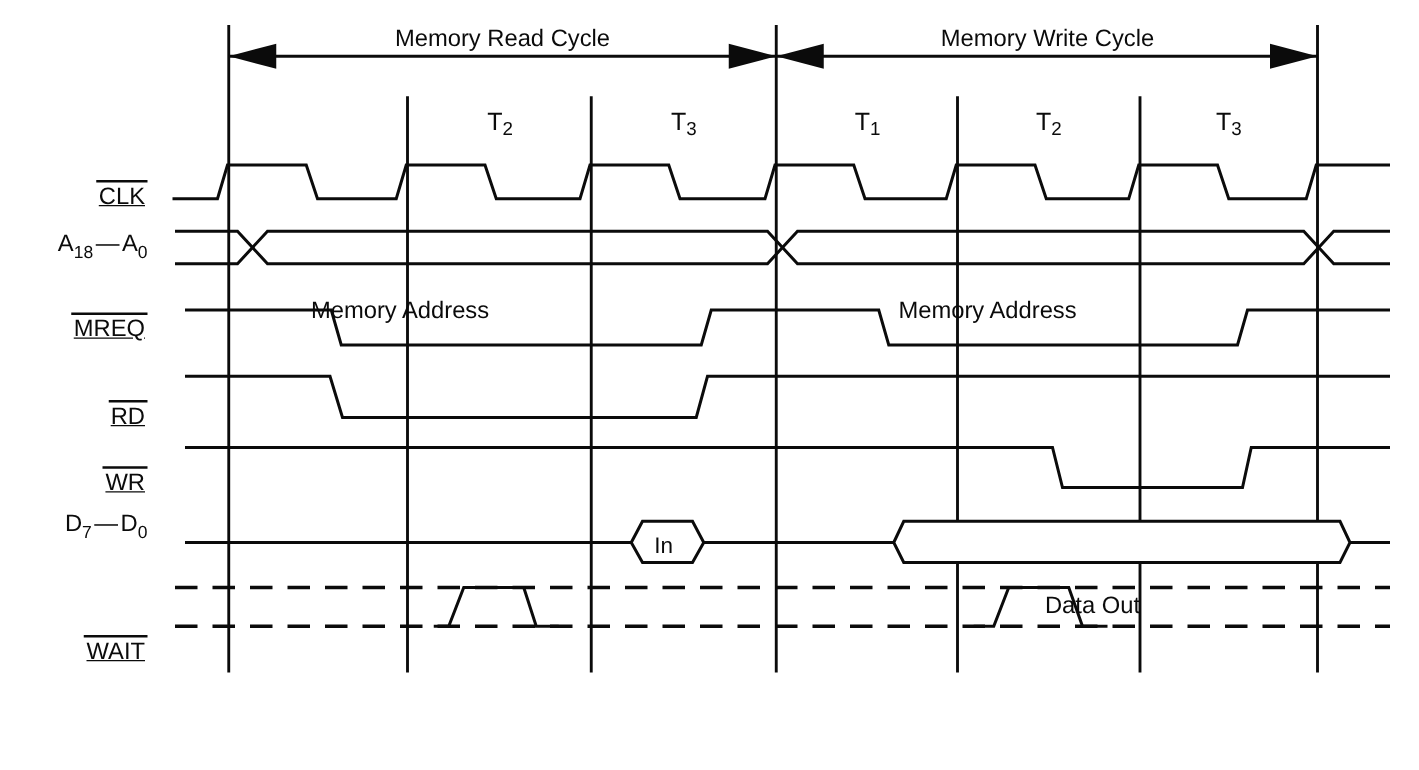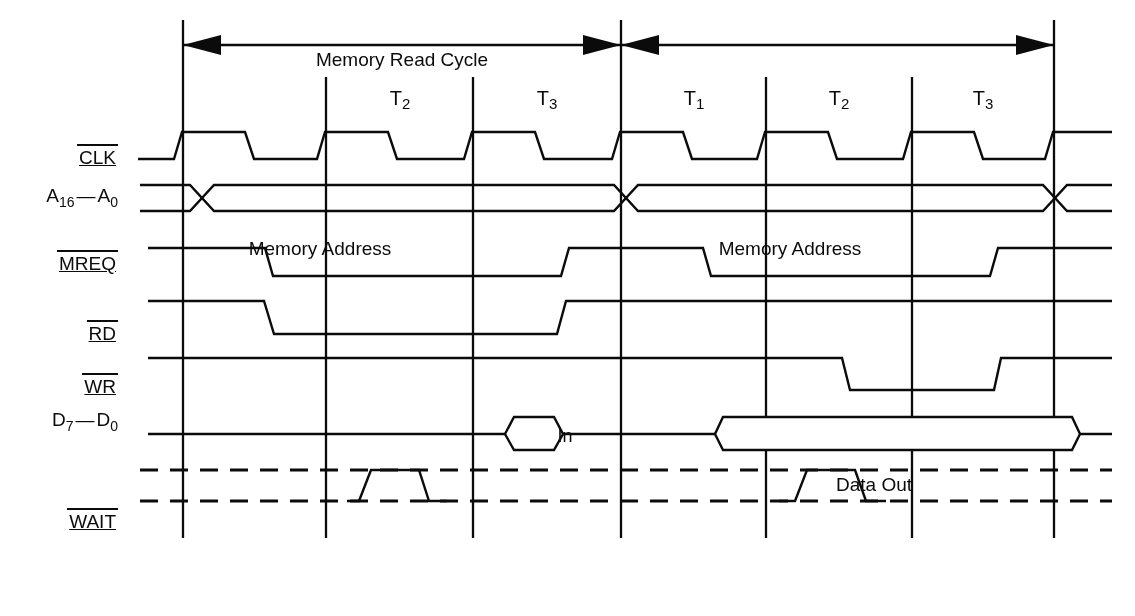--- a/index.html
+++ b/index.html
@@ -6,26 +6,26 @@
   .stage{
     position:relative;
     width:1135px;height:616px;
     background:#ffffff;
     font-family:"Liberation Sans","DejaVu Sans",sans-serif;
     color:#0b0b0b;
     overflow:hidden;
   }
   .stage svg{position:absolute;left:0;top:0;}
   .txt{position:absolute;white-space:nowrap;line-height:1;}
-  .cyc{font-size:19px;transform:translateX(-50%);margin-top:28px;}
+  .cyc{font-size:19px;transform:translateX(-50%);}
   .tlabel{font-size:20px;transform:translateX(-50%);}
   .sub{font-size:14px;vertical-align:-5px;}
   .tlabel .sub{font-size:15px;vertical-align:-4px;}
   .buslabel{font-size:19px;transform:translateX(-50%);margin-top:48px;}
-  .pinlabel{font-size:18px;transform:translateX(-50%);margin-left:34px;}
+  .pinlabel{font-size:18px;transform:translateX(-50%);}
   .siglabel{position:absolute;right:1017px;font-size:19px;text-align:right;line-height:1;}
   .ovl{display:inline-block;border-top:2.5px solid #0b0b0b;padding:2px 2px 0 2px;text-decoration:underline;}
   .dash{margin:0 2px;}
   .caption{font-size:25px;font-weight:bold;transform:translateX(-50%);}
 </style>
 </head>
 <body>
 
 <div class="stage">
 
@@ -73,20 +73,23 @@
       <line x1="140" y1="470" x2="1112" y2="470" stroke-dasharray="18 12" stroke-width="2.8"></line>
       <line x1="140" y1="501" x2="1112" y2="501" stroke-dasharray="18 12" stroke-width="2.8"></line>
       <path d="M347,501 H359 L371,470 H419 L429,501 H447"></path>
       <path d="M779,501 H795 L807,470 H855 L866,501 H886"></path>
     </g>
   </svg>
 
   <div class="txt cyc" style="left:402px;top:22px">
     <span>Memory Read Cycle</span>
   </div>
+  <div class="txt cyc" style="left:838px;top:22px">
+    <span>Memory Write Cycle</span>
+  </div>
 
   <div class="txt tlabel" style="left:400px;top:88px">
     <span>T</span><span class="sub">2</span>
   </div>
   <div class="txt tlabel" style="left:547px;top:88px">
     <span>T</span><span class="sub">3</span>
   </div>
   <div class="txt tlabel" style="left:694px;top:88px">
     <span>T</span><span class="sub">1</span>
   </div>
@@ -95,21 +98,21 @@
   </div>
   <div class="txt tlabel" style="left:983px;top:88px">
     <span>T</span><span class="sub">3</span>
   </div>
 
   <div class="siglabel" style="top:144px">
     <span class="ovl"><span>CLK</span></span>
   </div>
 
   <div class="siglabel" style="top:186px">
-    <span>A</span><span class="sub">16</span><span class="dash">—</span><span>A</span><span class="sub">0</span>
+    <span>A</span><span class="sub">18</span><span class="dash">—</span><span>A</span><span class="sub">0</span>
   </div>
 
   <div class="siglabel" style="top:250px">
     <span class="ovl"><span>MREQ</span></span>
   </div>
 
   <div class="siglabel" style="top:320px">
     <span class="ovl"><span>RD</span></span>
   </div>
 

